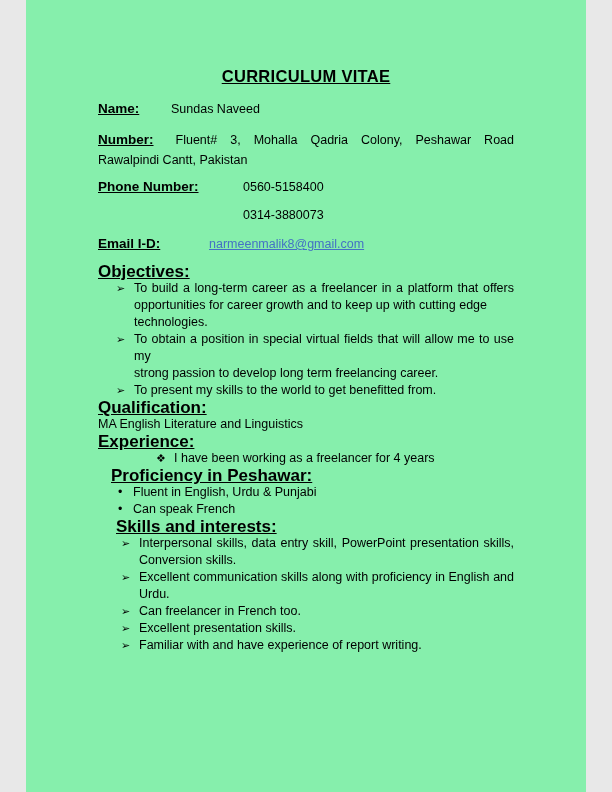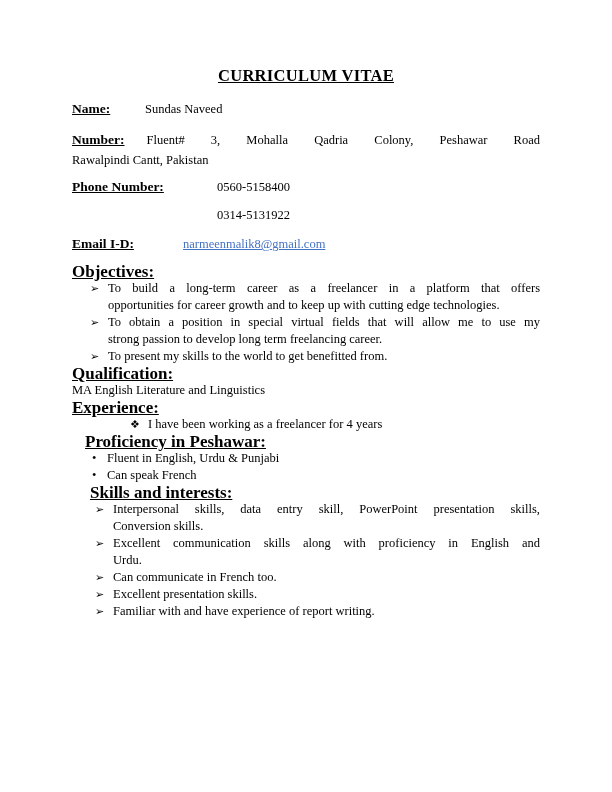--- a/index.html
+++ b/index.html
@@ -1,21 +1,21 @@
 <!DOCTYPE html>
 <html><head>
 <meta charset="utf-8">
 <style>
   html,body{margin:0;padding:0;background:#e8e8e8;}
   .page{
     position:relative;
-    width:612px;height:792px;
+    width:560px;height:792px;
     margin:0 auto;
-    background:#ffffff;
-    font-family:Liberation Serif, serif;
+    background:#86efac;
+    font-family:Liberation Sans, sans-serif;
     font-size:12.5px;
     color:#000;
     box-sizing:border-box;
     padding:66px 72px 0 72px;
     overflow:hidden;
   }
   .doc-title{
     text-align:center;
     font-size:16.5px;
     font-weight:bold;
@@ -87,21 +87,21 @@
     <div>Rawalpindi Cantt, Pakistan</div>
   </div>
 
   <div class="row mb11">
     <span class="lbl-phone"><span class="label">Phone Number:</span></span>
     <span>0560-5158400</span>
   </div>
 
   <div class="row mb11">
     <span class="indent-phone"></span>
-    <span>0314-5131922</span>
+    <span>0314-3880073</span>
   </div>
 
   <div class="row mb10">
     <span class="lbl-email"><span class="label">Email I-D:</span></span>
     <a class="email-link" style="color: rgb(68, 114, 196);">narmeenmalik8@gmail.com</a>
   </div>
 
   <h2 class="heading mb11">Objectives:</h2>
 
   <div class="list list-objectives mb10">
@@ -168,21 +168,21 @@
     <div class="bullet-item">
       <span class="bullet">➢</span>
       <div class="bullet-text">
         <span class="jline">Excellent communication skills along with proficiency in English and</span>
         <span class="nline">Urdu.</span>
       </div>
     </div>
     <div class="bullet-item">
       <span class="bullet">➢</span>
       <div class="bullet-text">
-        <span class="nline">Can communicate in French too.</span>
+        <span class="nline">Can freelancer in French too.</span>
       </div>
     </div>
     <div class="bullet-item">
       <span class="bullet">➢</span>
       <div class="bullet-text">
         <span class="nline">Excellent presentation skills.</span>
       </div>
     </div>
     <div class="bullet-item">
       <span class="bullet">➢</span>

